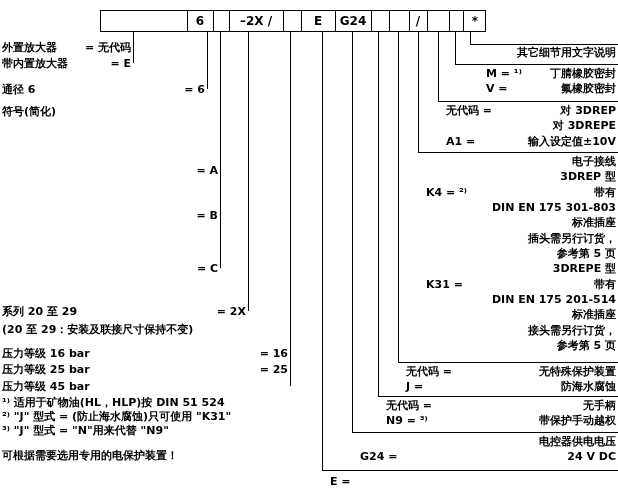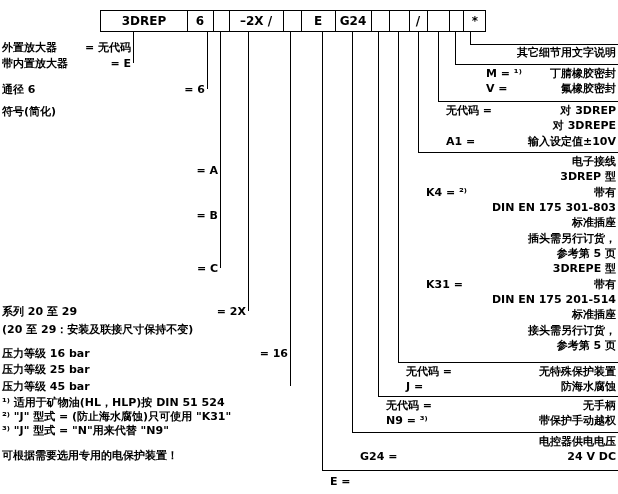--- a/index.html
+++ b/index.html
@@ -28,21 +28,20 @@
     <span class="box-sep" style="left:128px"></span>
     <span class="box-sep" style="left:182px"></span>
     <span class="box-sep" style="left:200px"></span>
     <span class="box-sep" style="left:234px"></span>
     <span class="box-sep" style="left:270px"></span>
     <span class="box-sep" style="left:288px"></span>
     <span class="box-sep" style="left:308px"></span>
     <span class="box-sep" style="left:326px"></span>
     <span class="box-sep" style="left:348px"></span>
     <span class="box-sep" style="left:362px"></span>
-    <span class="box-label" style="left:0;width:86px">3DREP</span>
     <span class="box-label" style="left:86px;width:26px">6</span>
     <span class="box-label" style="left:128px;width:54px">–2X /</span>
     <span class="box-label" style="left:200px;width:34px">E</span>
     <span class="box-label" style="left:234px;width:36px">G24</span>
     <span class="box-label" style="left:308px;width:18px">/</span>
     <span class="box-label" style="left:362px;width:24px">*</span>
   </div>
 
   <div class="lv" style="left:133px;top:32px;height:31px"></div>
   <div class="lv" style="left:207px;top:32px;height:57px"></div>
@@ -80,20 +79,21 @@
   <div class="t ra" style="left:0;top:209px;width:218px">= B</div>
   <div class="t ra" style="left:0;top:262px;width:218px">= C</div>
 
   <div class="t" style="left:2px;top:305px">系列 20 至 29</div>
   <div class="t ra" style="left:0;top:305px;width:246px">= 2X</div>
   <div class="t" style="left:2px;top:323px">(20 至 29：安装及联接尺寸保持不变)</div>
 
   <div class="t" style="left:2px;top:347px">压力等级 16 bar</div>
   <div class="t ra" style="left:0;top:347px;width:288px">= 16</div>
   <div class="t" style="left:2px;top:363px">压力等级 25 bar</div>
+  <div class="t ra" style="left:0;top:363px;width:288px">= 25</div>
   <div class="t" style="left:2px;top:380px">压力等级 45 bar</div>
 
   <div class="t" style="left:2px;top:396px">¹⁾ 适用于矿物油(HL，HLP)按 DIN 51 524</div>
   <div class="t" style="left:2px;top:410px">²⁾ "J" 型式 = (防止海水腐蚀)只可使用 "K31"</div>
   <div class="t" style="left:2px;top:424px">³⁾ "J" 型式 = "N"用来代替 "N9"</div>
   <div class="t" style="left:2px;top:449px">可根据需要选用专用的电保护装置！</div>
 
   <div class="tr" style="top:46px">其它细节用文字说明</div>
 
   <div class="t" style="left:486px;top:67px">M = ¹⁾</div>

